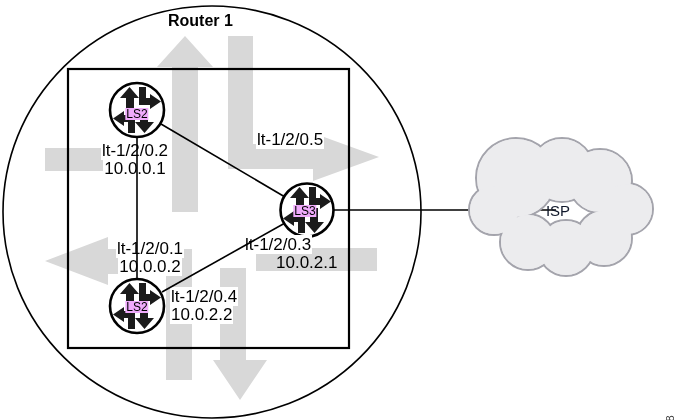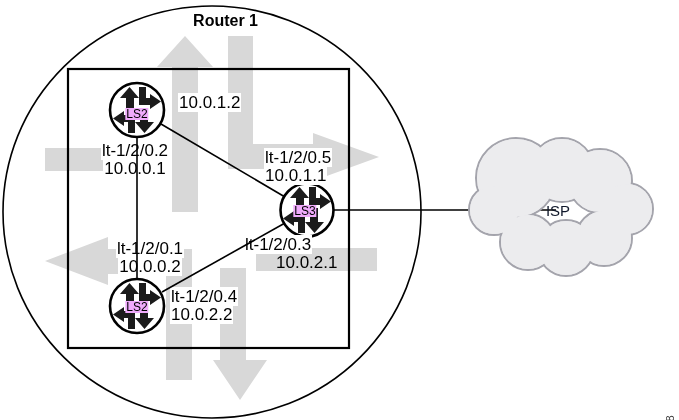--- a/index.html
+++ b/index.html
@@ -29,21 +29,21 @@
     font-size:12px;
     line-height:12px;
     color:#000;
     background:#f0abfc;
     padding:0 1px;
     white-space:nowrap;
   }
   .diagram-title{
     position:absolute;
     left:168px;top:12px;width:90px;
-    text-align:right;
+    text-align:left;
     font-size:16px;font-weight:bold;color:#000;
     white-space:nowrap;
   }
   .cloud-label{
     position:absolute;
     left:536px;top:202px;width:44px;
     text-align:center;
     font-size:15px;color:#0f172a;
   }
   .figure-code{
@@ -125,31 +125,29 @@
       <g transform="translate(307,210)" fill="#1b1b1b">
         <path d="M-11,2 V-12 H-17 L-7.5,-23 L2,-12 H-3 V2 Z"></path>
         <path d="M2,-23 H9 V-12 H13 V-16 L24,-8.5 L13,-1 V-5 H2 Z"></path>
         <path d="M11,-2 V12 H17 L7.5,23 L-2,12 H3 V-2 Z"></path>
         <path d="M-2,23 H-9 V12 H-13 V16 L-24,8.5 L-13,1 V5 H-2 Z"></path>
       </g>
     </g>
   </svg>
 
   <div class="iflabel" style="left:178px;top:94px;">
-    <span class="ln"><span>10.0.1.2</span></span>
   </div>
 
   <div class="iflabel center" style="left:62px;top:142px;width:74px;">
     <span class="ln"><span>lt-1/2/0.2</span></span>
     <span class="ln"><span>10.0.0.1</span></span>
   </div>
 
-  <div class="iflabel" style="left:256px;top:149px;margin-left:8px;">
+  <div class="iflabel" style="left:256px;top:131px;">
     <span class="ln"><span>lt-1/2/0.5</span></span>
-    <span class="ln"><span>10.0.1.1</span></span>
   </div>
 
   <div class="iflabel center" style="left:71px;top:240px;width:86px;">
     <span class="ln"><span>lt-1/2/0.1</span></span>
     <span class="ln"><span>10.0.0.2</span></span>
   </div>
 
   <div class="iflabel" style="left:244px;top:236px;">
     <span class="ln"><span>lt-1/2/0.3</span></span>
     <span class="ln"><span class="nobg">10.0.2.1</span></span>

